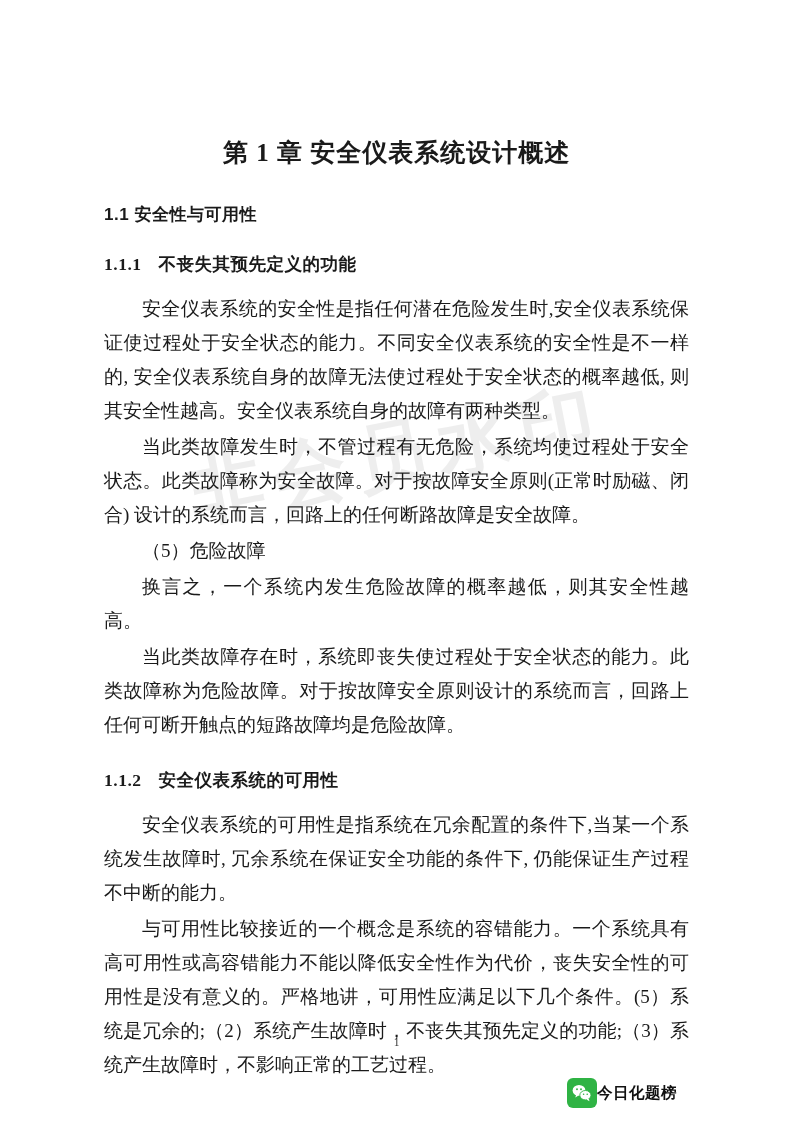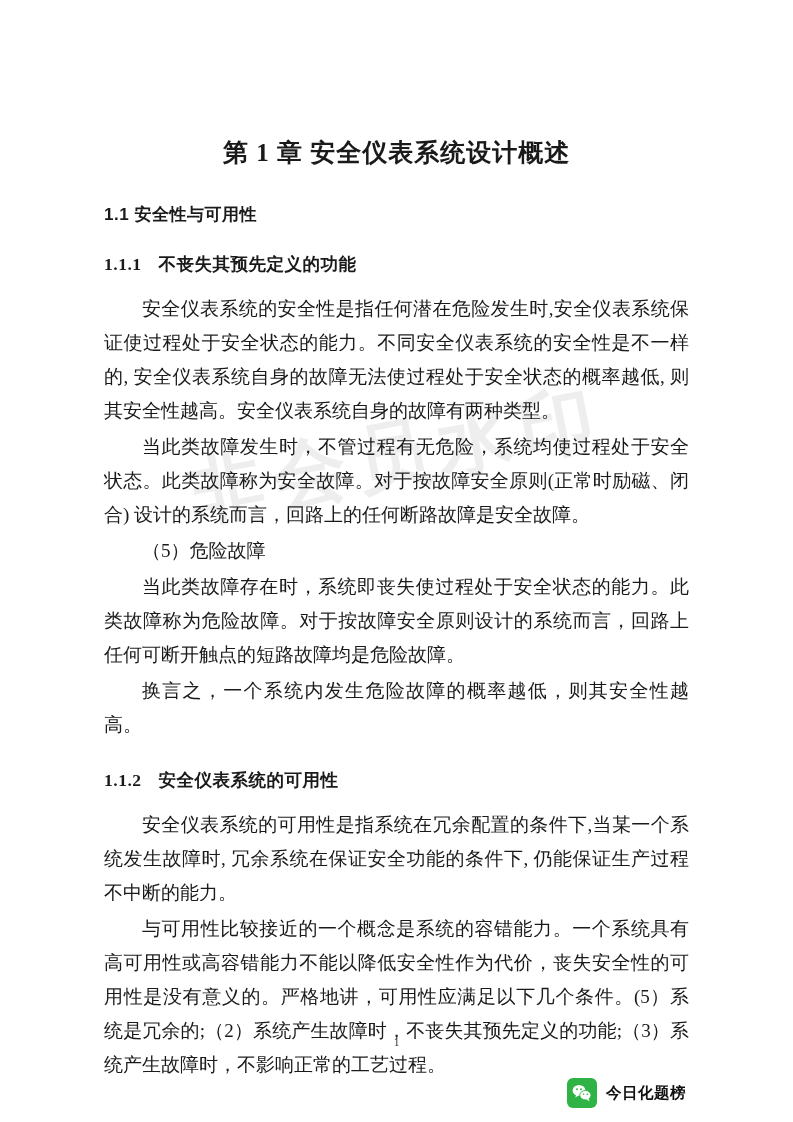--- a/index.html
+++ b/index.html
@@ -92,21 +92,20 @@
     white-space: pre-line;
     text-align: center;
   }
   
   .footer-badge {
     position: absolute;
     left: 567px;
     top: 1078px;
     display: flex;
     align-items: center;
-    gap: 9px;
   }
   .wechat-icon {
     width: 30px;
     height: 30px;
     border-radius: 6px;
     background: #2fb344;
     display: flex;
     align-items: center;
     justify-content: center;
   }
@@ -136,22 +135,22 @@
     </h2>
 
     <h3 class="h3">
       <span class="num">1.1.1</span>
       <span>不丧失其预先定义的功能</span>
     </h3>
 
     <p class="para">安全仪表系统的安全性是指任何潜在危险发生时,安全仪表系统保证使过程处于安全状态的能力。不同安全仪表系统的安全性是不一样的, 安全仪表系统自身的故障无法使过程处于安全状态的概率越低, 则其安全性越高。安全仪表系统自身的故障有两种类型。</p>
     <p class="para">当此类故障发生时，不管过程有无危险，系统均使过程处于安全状态。此类故障称为安全故障。对于按故障安全原则(正常时励磁、闭合) 设计的系统而言，回路上的任何断路故障是安全故障。</p>
     <p class="para">（5）危险故障</p>
+    <p class="para">换言之，一个系统内发生危险故障的概率越低，则其安全性越高。</p>
     <p class="para">当此类故障存在时，系统即丧失使过程处于安全状态的能力。此类故障称为危险故障。对于按故障安全原则设计的系统而言，回路上任何可断开触点的短路故障均是危险故障。</p>
-    <p class="para">换言之，一个系统内发生危险故障的概率越低，则其安全性越高。</p>
 
     <h3 class="h3">
       <span class="num">1.1.2</span>
       <span>安全仪表系统的可用性</span>
     </h3>
 
     <p class="para">安全仪表系统的可用性是指系统在冗余配置的条件下,当某一个系统发生故障时, 冗余系统在保证安全功能的条件下, 仍能保证生产过程不中断的能力。</p>
     <p class="para">与可用性比较接近的一个概念是系统的容错能力。一个系统具有高可用性或高容错能力不能以降低安全性作为代价，丧失安全性的可用性是没有意义的。严格地讲，可用性应满足以下几个条件。(5）系统是冗余的;（2）系统产生故障时，不丧失其预先定义的功能;（3）系统产生故障时，不影响正常的工艺过程。</p>
 
   </div>

